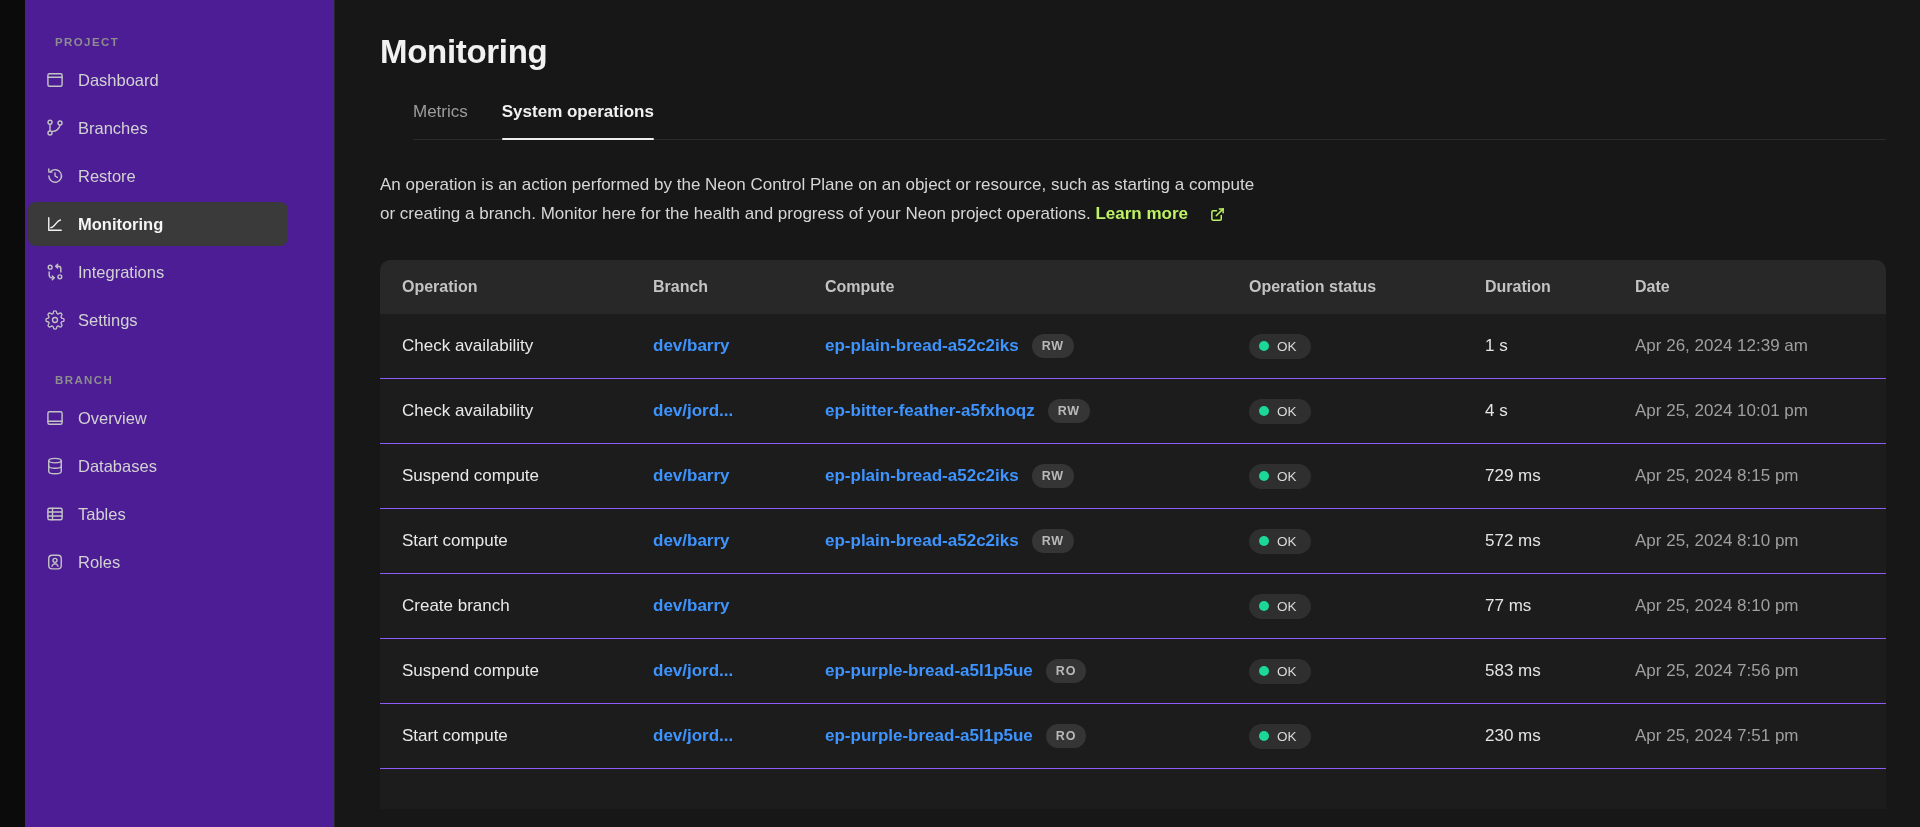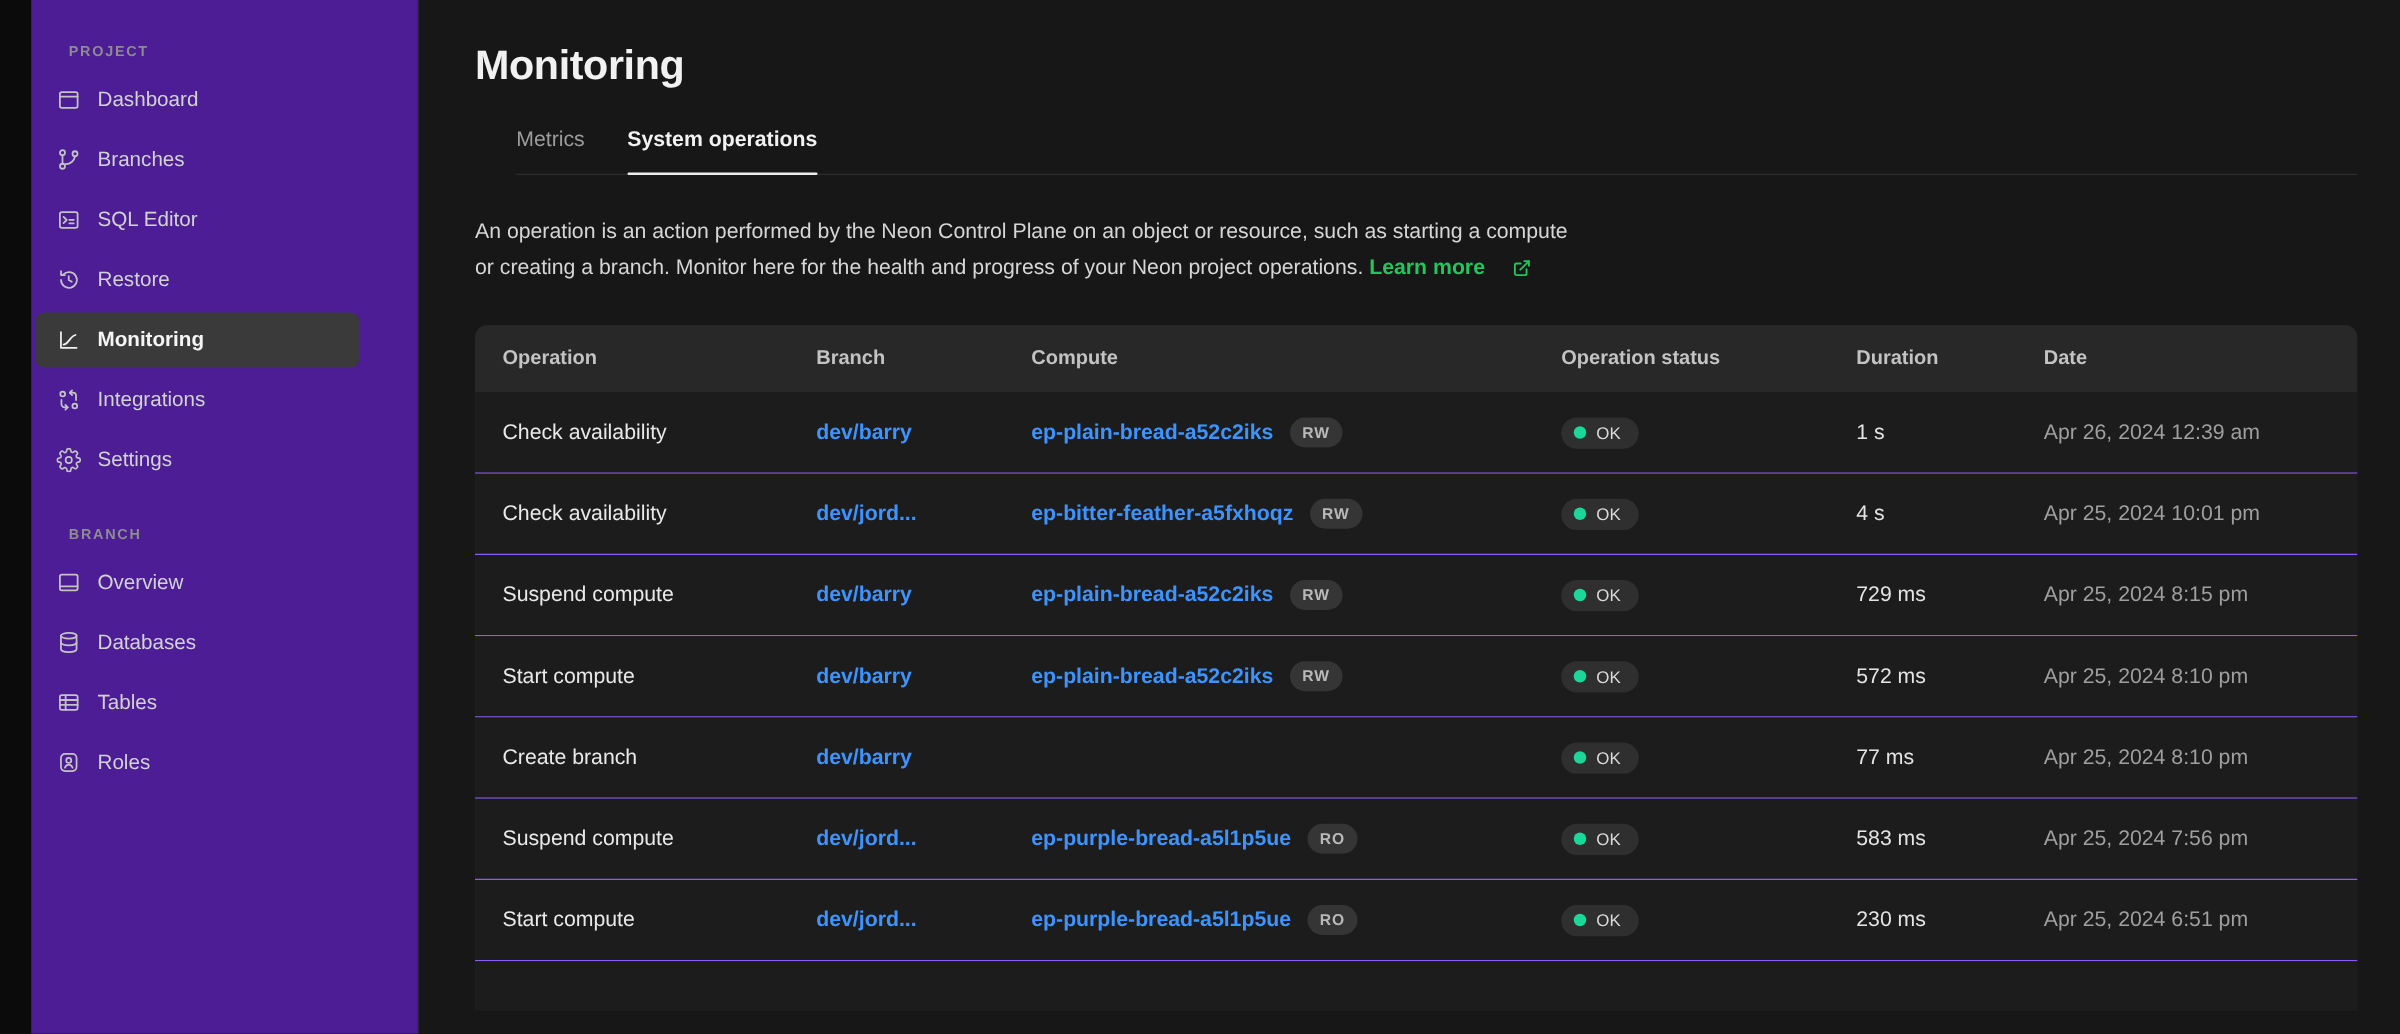--- a/index.html
+++ b/index.html
@@ -35,21 +35,21 @@
   h1 { margin:30px 0 0; font-size:33px; line-height:44px; font-weight:700; color:#f1f1f1; letter-spacing:-0.3px; }
   .tabs { display:flex; gap:34px; margin-top:28px; border-bottom:1px solid #2c2c2c;margin-left:33px; }
   .tab { position:relative; padding-bottom:17px; font-size:17px; color:#9c9c9c; cursor:pointer; }
   .tab.active { color:#f2f2f2; font-weight:700; }
   .tab.active::after {
     content:""; position:absolute; left:0; right:0; bottom:-1px; height:2.5px;
     background:#ededed; border-radius:2px;
   }
   .desc { margin:30px 0 0; font-size:17px; line-height:29px; color:#d6d6d6; }
   .learn-more {
-    color:#22c55e; font-weight:700; text-decoration:none;
+    color:#bef264; font-weight:700; text-decoration:none;
     display:inline-flex; align-items:center; gap:22px; cursor:pointer;
   }
   .learn-more svg { width:15px; height:15px; position:relative; top:1px; }
 
   
   .table { margin-top:32px; border-radius:10px 10px 0 0; overflow:hidden; }
   .grid {
     display:grid;
     grid-template-columns:251px 172px 424px 236px 150px 1fr;
     align-items:center; padding-left:22px;
@@ -95,31 +95,20 @@
           <span class="nav-icon">
             <svg viewBox="0 0 24 24" fill="none" stroke="currentColor" stroke-width="1.7" stroke-linecap="round" stroke-linejoin="round">
               <line x1="6" y1="8" x2="6" y2="15"></line>
               <circle cx="18" cy="6" r="2.4"></circle>
               <circle cx="6" cy="18" r="2.4"></circle>
               <circle cx="6" cy="5" r="2.4"></circle>
               <path d="M18 8.5a9 9 0 0 1-9 7.5"></path>
             </svg>
           </span>
           <span class="nav-text">Branches</span>
-        </div>
-        <div class="nav-item">
-          <span class="nav-icon">
-            <svg viewBox="0 0 24 24" fill="none" stroke="currentColor" stroke-width="1.7" stroke-linecap="round" stroke-linejoin="round">
-              <rect x="3.5" y="4.5" width="17" height="15" rx="1.8"></rect>
-              <path d="M7 9l3 3-3 3"></path>
-              <line x1="12.5" y1="15.2" x2="16.8" y2="15.2"></line>
-              <line x1="12.5" y1="11.8" x2="16.8" y2="11.8"></line>
-            </svg>
-          </span>
-          <span class="nav-text">SQL Editor</span>
         </div>
         <div class="nav-item">
           <span class="nav-icon">
             <svg viewBox="0 0 24 24" fill="none" stroke="currentColor" stroke-width="1.7" stroke-linecap="round" stroke-linejoin="round">
               <path d="M4.6 12a7.6 7.6 0 1 0 2.2-5.4"></path>
               <path d="M4.6 3.6v3.7h3.7"></path>
               <path d="M12 8.3V12l2.9 1.7"></path>
             </svg>
           </span>
           <span class="nav-text">Restore</span>
@@ -396,20 +385,20 @@
             <div class="cell">
               <span class="pill">
                 <span class="dot"></span>
                 <span>OK</span>
               </span>
             </div>
             <div class="cell">
               <span class="dur">230 ms</span>
             </div>
             <div class="cell">
-              <span class="date">Apr 25, 2024 6:51 pm</span>
+              <span class="date">Apr 25, 2024 7:51 pm</span>
             </div>
           </div>
         </div>
       <div class="row partial"></div>
     </section>
   </main>
 </div>
 
 </body></html>

